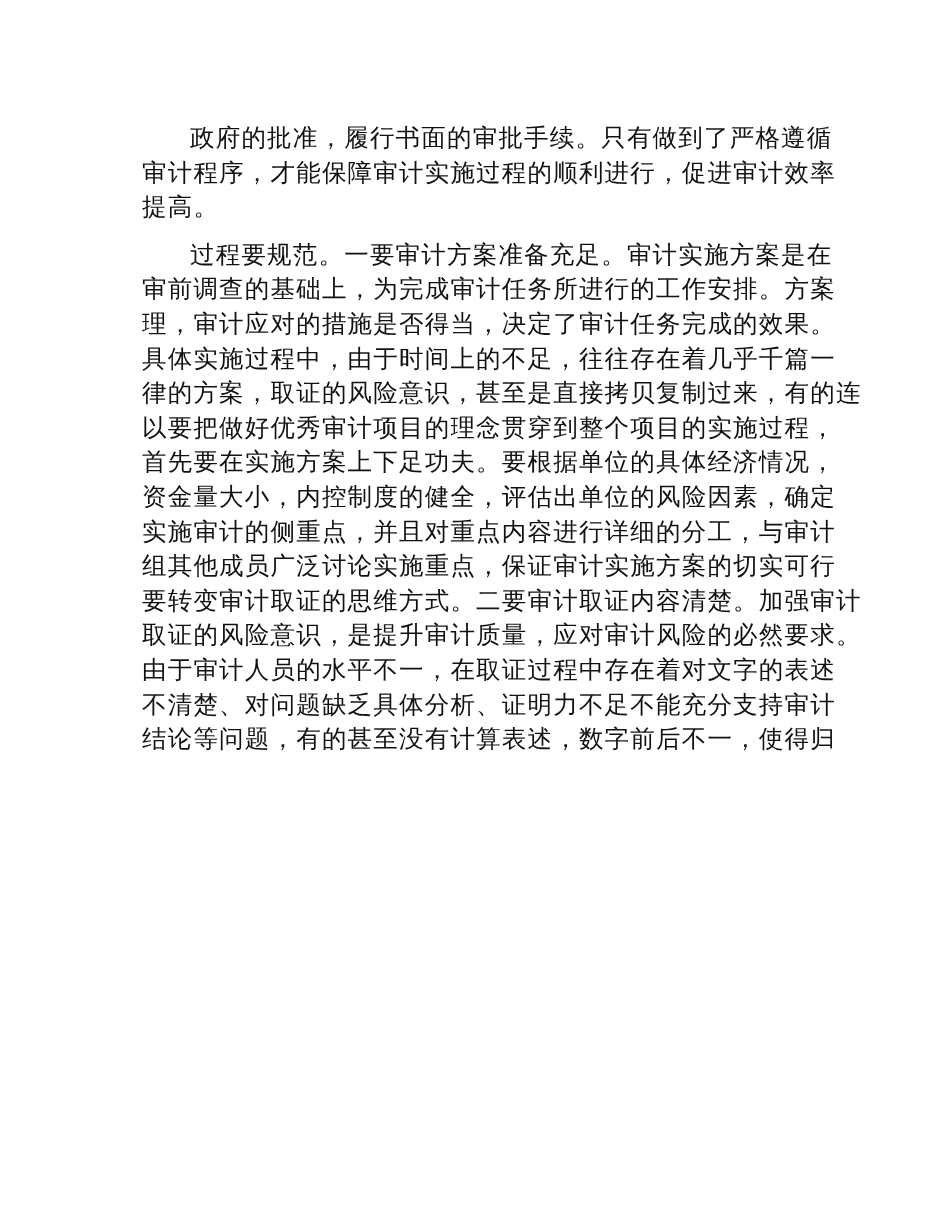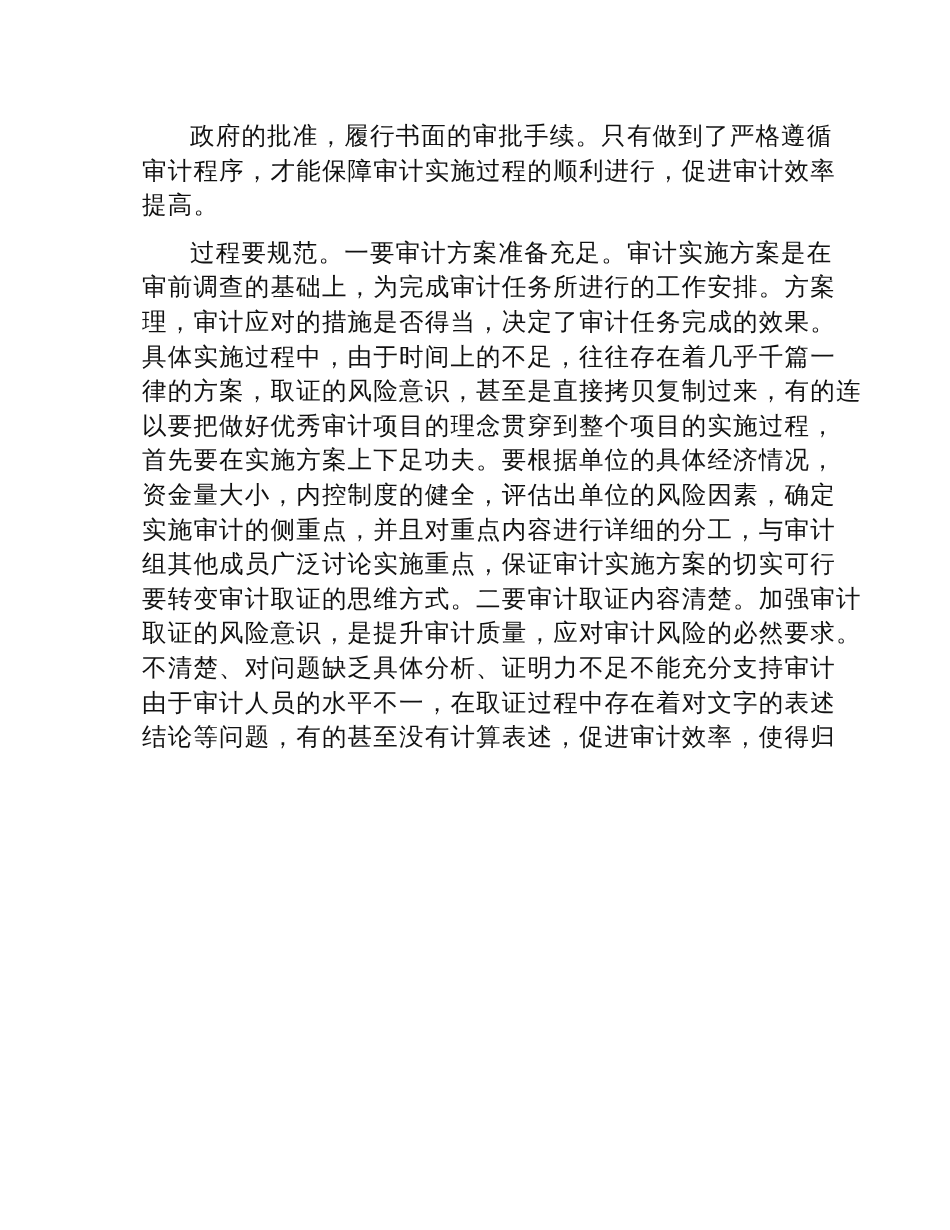--- a/index.html
+++ b/index.html
@@ -2,21 +2,21 @@
 <html><head>
   <meta charset="utf-8">
   <style>
     html, body { margin: 0; padding: 0; background: #ffffff; }
     body { width: 950px; height: 1230px; position: relative; overflow: hidden; }
     .page {
       position: absolute;
       left: 142px;
       top: 121px;
       width: 690px;
-      font-family: Liberation Mono, monospace;
+      font-family: Liberation Serif, serif;
       font-size: 24.5px;
       color: #111111;
     }
     .line {
       height: 34.6px;
       line-height: 34.6px;
       white-space: nowrap;
       letter-spacing: 1.2px;
     }
     .indent { padding-left: 48px; }
@@ -38,17 +38,17 @@
     <div class="line">理，审计应对的措施是否得当，决定了审计任务完成的效果。</div>
     <div class="line">具体实施过程中，由于时间上的不足，往往存在着几乎千篇一</div>
     <div class="line">律的方案，取证的风险意识，甚至是直接拷贝复制过来，有的连</div>
     <div class="line">以要把做好优秀审计项目的理念贯穿到整个项目的实施过程，</div>
     <div class="line">首先要在实施方案上下足功夫。要根据单位的具体经济情况，</div>
     <div class="line">资金量大小，内控制度的健全，评估出单位的风险因素，确定</div>
     <div class="line">实施审计的侧重点，并且对重点内容进行详细的分工，与审计</div>
     <div class="line">组其他成员广泛讨论实施重点，保证审计实施方案的切实可行</div>
     <div class="line">要转变审计取证的思维方式。二要审计取证内容清楚。加强审计</div>
     <div class="line">取证的风险意识，是提升审计质量，应对审计风险的必然要求。</div>
+    <div class="line">由于审计人员的水平不一，在取证过程中存在着对文字的表述</div>
     <div class="line">不清楚、对问题缺乏具体分析、证明力不足不能充分支持审计</div>
-    <div class="line">由于审计人员的水平不一，在取证过程中存在着对文字的表述</div>
-    <div class="line">结论等问题，有的甚至没有计算表述，促进审计效率，使得归</div>
+    <div class="line">结论等问题，有的甚至没有计算表述，数字前后不一，使得归</div>
   </div>
 </div>
 
 </body></html>

